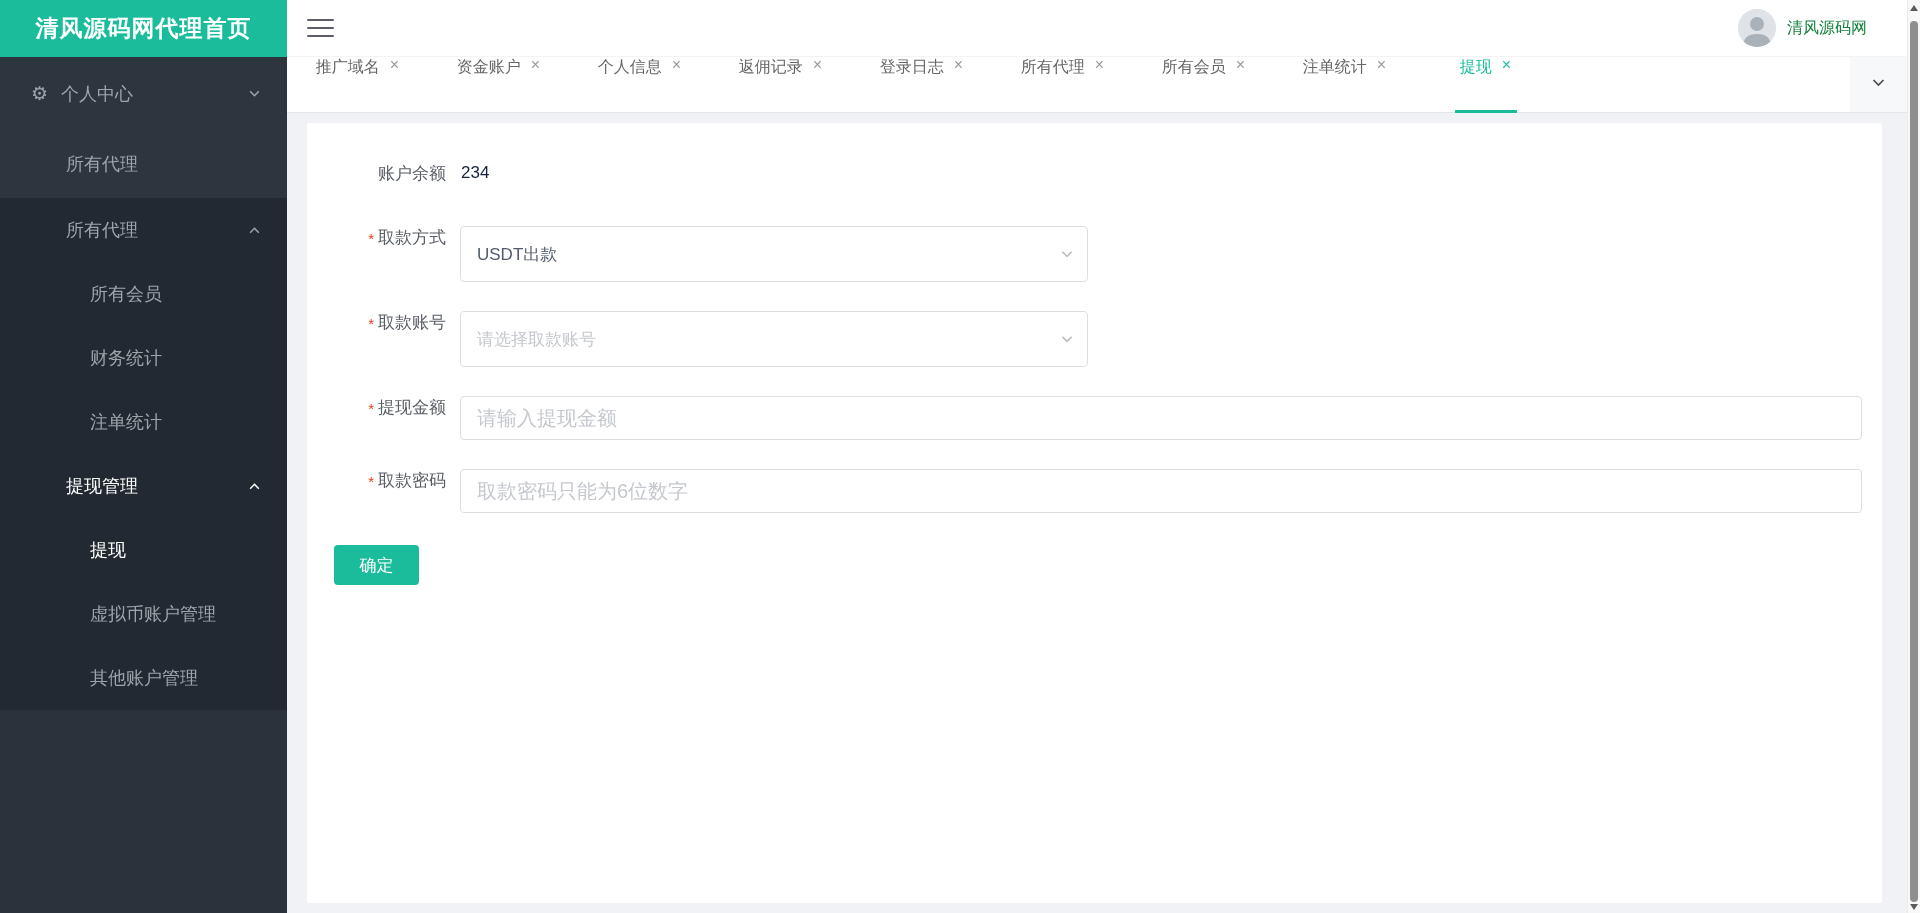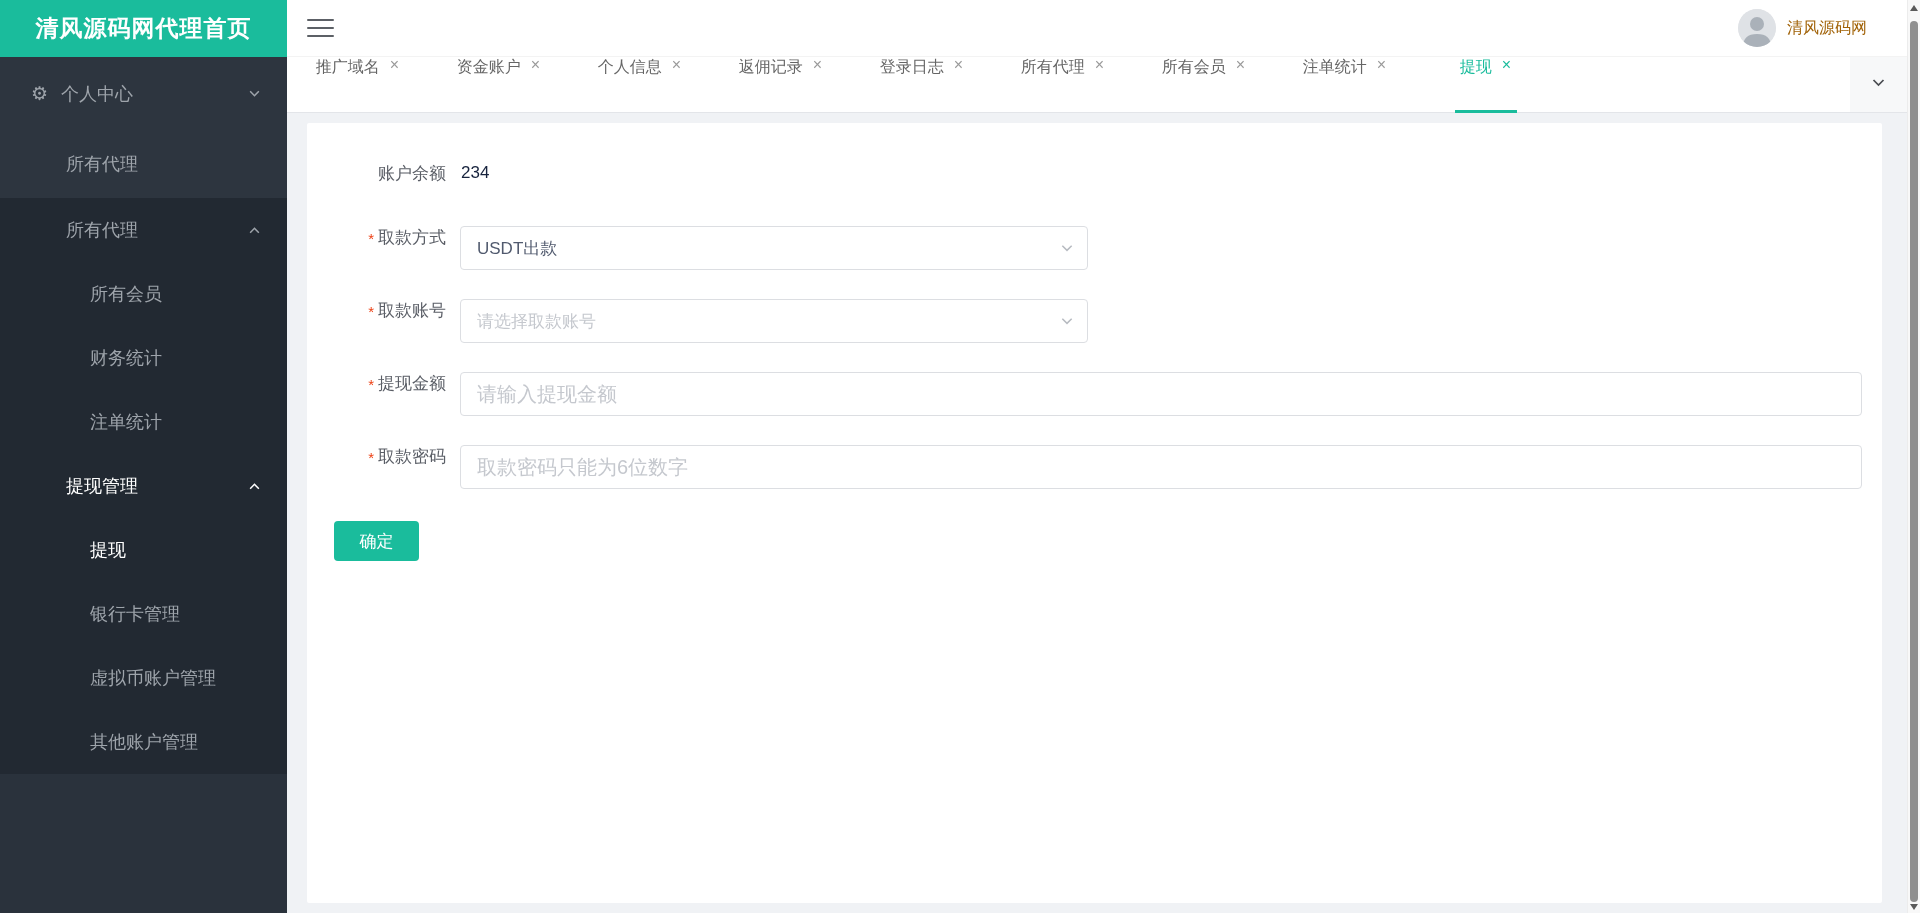--- a/index.html
+++ b/index.html
@@ -18,42 +18,42 @@
   .menu-item.active { color:#ffffff; }
   .menu-icon { font-size:19px; margin-right:13px; line-height:1; }
   .chev { position:absolute; right:26px; display:flex; }
 
   
   .topbar { position:absolute; left:287px; top:0; right:13px; height:57px; background:#fff; display:flex; align-items:center; border-bottom:1px solid #f3f3f3; z-index:4; }
   .hamburger { margin-left:20px; width:27px; cursor:pointer; }
   .hamburger span { display:block; height:2px; background:#5c6066; margin:6px 0; border-radius:1px; }
   .user { margin-left:auto; margin-right:40px; display:flex; align-items:center; cursor:pointer; }
   .avatar { width:38px; height:38px; border-radius:50%; background:#e3e5e8; overflow:hidden; display:flex; align-items:flex-end; justify-content:center; }
-  .user-name { margin-left:11px; font-size:16px; color:#a16207; }
+  .user-name { margin-left:11px; font-size:16px; color:#15803d; }
 
   
   .tabbar { position:absolute; left:287px; top:57px; right:13px; height:56px; background:#fff; border-bottom:1px solid #e3e5e9; display:flex; z-index:4; }
   .tab { width:141px; display:flex; align-items:flex-start; justify-content:center; font-size:16px; color:#666; position:relative; cursor:pointer; white-space:nowrap; }
   .tab .close { margin-left:10px; color:#9a9a9a; font-size:16px; line-height:1; }
   .tab.active { color:#1abc9c; }
   .tab.active .close { color:#1abc9c; }
   .tab.active::after { content:""; position:absolute; bottom:-1px; left:50%; transform:translateX(-50%); width:62px; height:3px; background:#1abc9c; }
   .tab-overflow { margin-left:auto; width:57px; height:100%; background:#f7f8f9; display:flex; align-items:center; justify-content:center; color:#4a4d52; cursor:pointer; }
 
   
   .main { position:absolute; left:287px; top:113px; right:13px; bottom:0; background:#f0f2f5; }
   .card { position:absolute; left:20px; top:10px; right:25px; bottom:10px; background:#fff; border-radius:2px; padding-top:38px; }
 
   .balance-row { display:flex; align-items:center; height:24px; margin-bottom:41px; }
   .form-row { display:flex; margin-bottom:29px; }
   .flabel { width:153px; flex-shrink:0; text-align:right; padding-right:14px; font-size:17px; color:#5a5e66; }
   .req { color:#ed4014; margin-right:4px; font-size:15px; vertical-align:middle; }
   .balance-value { font-size:17px; color:#17233d; font-weight:500; margin-left:1px; }
 
-  .sel { width:628px; height:44px; border:1px solid #dcdee2; border-radius:4px; background:#fff; display:flex; align-items:center; padding:0 36px 0 16px; position:relative; cursor:pointer; }
+  .sel { width:628px; height:56px; border:1px solid #dcdee2; border-radius:4px; background:#fff; display:flex; align-items:center; padding:0 36px 0 16px; position:relative; cursor:pointer; }
   .sel .value { font-size:17px; color:#515a6e; }
   .sel .ph { font-size:17px; color:#c5c8ce; }
   .sel-arrow { position:absolute; right:13px; top:50%; transform:translateY(-50%); color:#b7bbc1; display:flex; }
 
   .txt { width:1402px; height:44px; border:1px solid #dcdee2; border-radius:4px; padding:0 16px; font-size:20px; color:#515a6e; outline:none; font-family:inherit; }
   .txt::placeholder { color:#c5c8ce; }
 
   .submit-btn { margin-left:27px; margin-top:3px; width:85px; height:40px; background:#1abc9c; border:none; border-radius:4px; color:#fff; font-size:17px; cursor:pointer; font-family:inherit; }
 
   
@@ -109,23 +109,20 @@
       <svg width="13" height="13" viewBox="0 0 12 12">
           <polyline points="2,8 6,4 10,8" fill="none" stroke="currentColor" stroke-width="1.4"></polyline>
         </svg>
     </span>
   </div>
 
   <div class="menu-item zone-dark h64 lvl3 active">
     <span>提现</span>
   </div>
 
-  <div class="menu-item zone-dark h64 lvl3">
-    <span>银行卡管理</span>
-  </div>
 
   <div class="menu-item zone-dark h64 lvl3">
     <span>虚拟币账户管理</span>
   </div>
 
   <div class="menu-item zone-dark h64 lvl3">
     <span>其他账户管理</span>
   </div>
 </aside>
 

